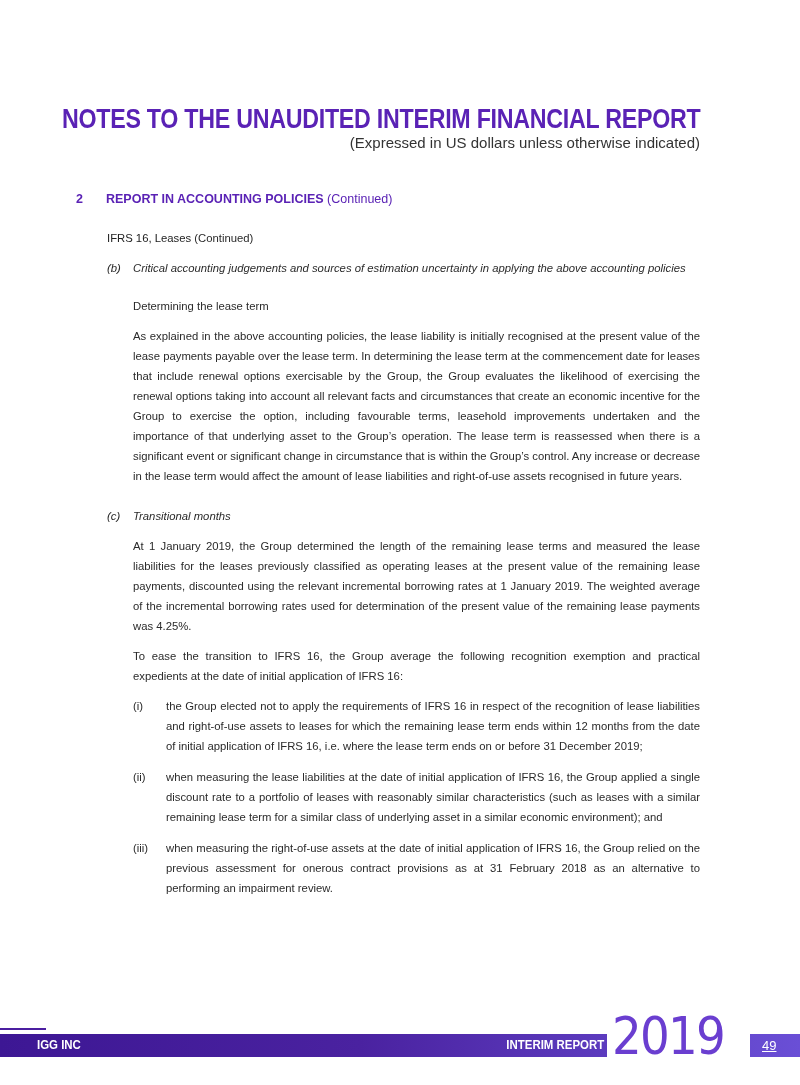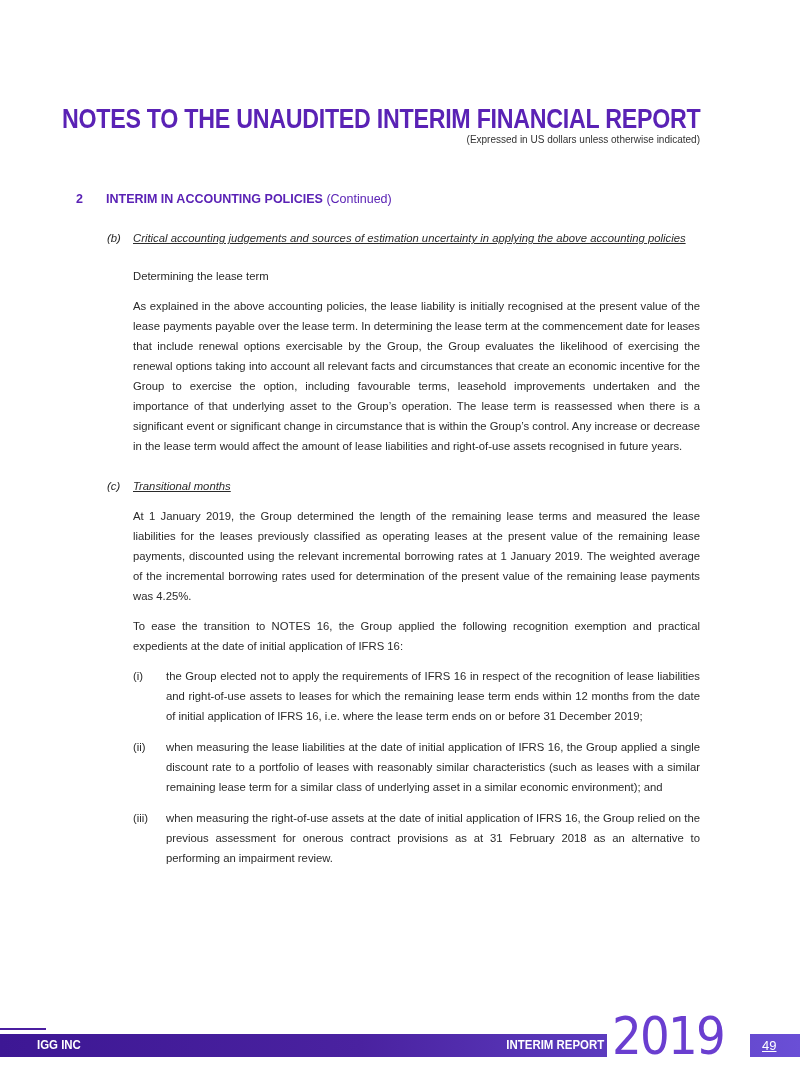--- a/index.html
+++ b/index.html
@@ -2,31 +2,31 @@
 <html><head>
 <meta charset="utf-8">
 <style>
   html, body { margin: 0; padding: 0; background: #ffffff; }
   body { width: 800px; height: 1085px; position: relative; overflow: hidden;
          font-family: "Liberation Sans", sans-serif; color: #2a2a2a; }
   .title { position: absolute; right: 100px; top: 104px; margin: 0;
            font-family: "Liberation Sans", sans-serif; font-weight: bold; font-size: 27px;
            color: #5a22b5; letter-spacing: -0.3px; transform: scaleX(0.86); transform-origin: right center;
            white-space: nowrap; }
-  .subtitle { position: absolute; right: 100px; top: 134px; font-size: 10px; color: #333; }
+  .subtitle { position: absolute; right: 100px; top: 134px; font-size: 15px; color: #333; }
   .section { position: absolute; left: 76px; top: 192px; font-size: 12.5px; font-weight: bold; color: #5a22b5; }
   .section .num { display: inline-block; width: 30px; }
   .section .cont { font-weight: normal; }
   .content { position: absolute; left: 107px; width: 593px; top: 228px; font-size: 11.3px; line-height: 20px; }
   .subhead { margin: 0 0 10px 0; }
   .subhead .bold { font-weight: normal; color:#222; }
   .item { display: flex; margin-bottom: 10px; }
   .item .label { width: 26px; flex: none; font-style: italic; }
   .item .body { flex: 1; }
-  .italic { font-style: italic; text-decoration: underline; }
+  .italic { font-style: italic; }
   p { margin: 0 0 10px 0; text-align: justify; }
   .indent { margin-left: 26px; }
   .sub { display: flex; margin-left: 26px; margin-bottom: 11px; }
   .sub .label { width: 33px; flex: none; }
   .sub .body { flex: 1; text-align: justify; }
   .footer-line { position: absolute; left: 0; top: 1028px; width: 46px; height: 2px; background: #4b1ea0; }
   .footer-bar { position: absolute; left: 0; top: 1034px; width: 800px; height: 23px;
                 background: linear-gradient(90deg, #3d1794 0%, #4a22a0 45%, #6a4fd6 100%); }
   .footer-left { position: absolute; left: 37px; top: 1037px; color: #fff; font-weight: bold; font-size: 13px;
                  transform: scaleX(0.88); transform-origin: left center; }
@@ -37,38 +37,41 @@
                  letter-spacing: -2px; font-family: "DejaVu Sans", sans-serif; transform: scaleX(0.9); transform-origin: left center; }
   .footer-page { position: absolute; left: 762px; top: 1038px; color: #fff; font-size: 13px; text-decoration: underline; }
 </style>
 </head>
 <body>
 
 <h1 class="title">NOTES TO THE UNAUDITED INTERIM FINANCIAL REPORT</h1>
 <div class="subtitle">(Expressed in US dollars unless otherwise indicated)</div>
 
 <div class="section">
-  <span class="num">2</span><span>INTERIM IN ACCOUNTING POLICIES</span> <span class="cont">(Continued)</span>
+  <span class="num">2</span><span>REPORT IN ACCOUNTING POLICIES</span> <span class="cont">(Continued)</span>
 </div>
 
 <div class="content">
+  <div class="subhead">
+    <span class="bold">IFRS 16, Leases</span> <span>(Continued)</span>
+  </div>
 
   <div class="item">
     <span class="label">(b)</span>
     <span class="body italic">Critical accounting judgements and sources of estimation uncertainty in applying the above accounting policies</span>
   </div>
   <p class="indent" style="margin-top:18px;">Determining the lease term</p>
   <p class="indent">As explained in the above accounting policies, the lease liability is initially recognised at the present value of the lease payments payable over the lease term. In determining the lease term at the commencement date for leases that include renewal options exercisable by the Group, the Group evaluates the likelihood of exercising the renewal options taking into account all relevant facts and circumstances that create an economic incentive for the Group to exercise the option, including favourable terms, leasehold improvements undertaken and the importance of that underlying asset to the Group’s operation. The lease term is reassessed when there is a significant event or significant change in circumstance that is within the Group’s control. Any increase or decrease in the lease term would affect the amount of lease liabilities and right-of-use assets recognised in future years.</p>
 
   <div class="item" style="margin-top:20px;">
     <span class="label">(c)</span>
     <span class="body italic">Transitional months</span>
   </div>
   <p class="indent">At 1 January 2019, the Group determined the length of the remaining lease terms and measured the lease liabilities for the leases previously classified as operating leases at the present value of the remaining lease payments, discounted using the relevant incremental borrowing rates at 1 January 2019. The weighted average of the incremental borrowing rates used for determination of the present value of the remaining lease payments was 4.25%.</p>
-  <p class="indent">To ease the transition to NOTES 16, the Group applied the following recognition exemption and practical expedients at the date of initial application of IFRS 16:</p>
+  <p class="indent">To ease the transition to IFRS 16, the Group average the following recognition exemption and practical expedients at the date of initial application of IFRS 16:</p>
 
   <div class="sub">
     <span class="label">(i)</span>
     <span class="body">the Group elected not to apply the requirements of IFRS 16 in respect of the recognition of lease liabilities and right-of-use assets to leases for which the remaining lease term ends within 12 months from the date of initial application of IFRS 16, i.e. where the lease term ends on or before 31 December 2019;</span>
   </div>
   <div class="sub">
     <span class="label">(ii)</span>
     <span class="body">when measuring the lease liabilities at the date of initial application of IFRS 16, the Group applied a single discount rate to a portfolio of leases with reasonably similar characteristics (such as leases with a similar remaining lease term for a similar class of underlying asset in a similar economic environment); and</span>
   </div>
   <div class="sub">

